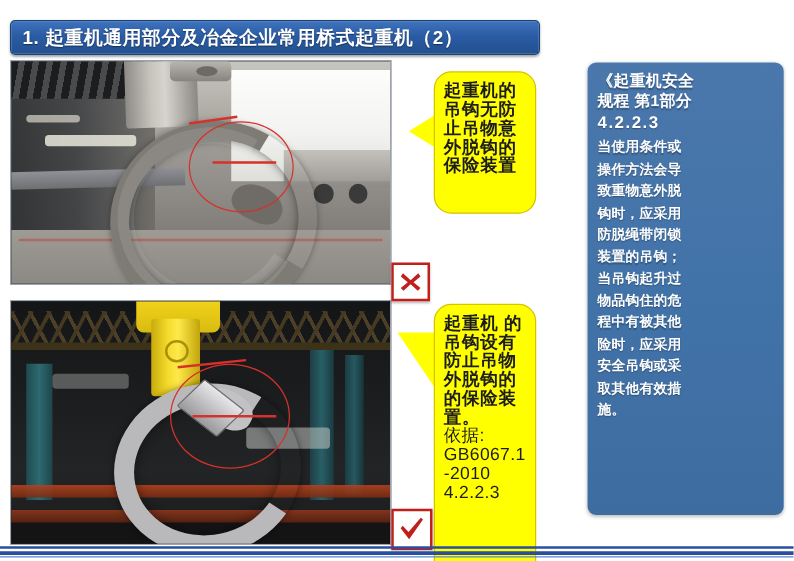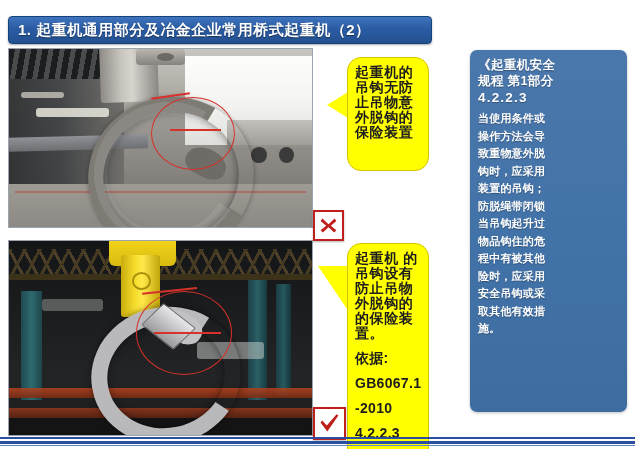--- a/index.html
+++ b/index.html
@@ -134,21 +134,21 @@
   .mark svg{display:block;}
 
   
   .callout{position:absolute;background:#ffff00;border:1px solid #d6c200;
     border-radius:14px;box-sizing:border-box;}
   .callout-1{left:347px;top:57px;width:82px;height:114px;}
   .callout-2{left:347px;top:243px;width:82px;height:227px;}
   .co-text{padding:7px 6px 0 7px;color:#1d1d1d;font-size:14px;line-height:15px;
     letter-spacing:.6px;font-weight:600;}
   .co-text .ln{display:block;white-space:nowrap;}
-  .co-sub{display:block;white-space:nowrap;letter-spacing:.3px;font-weight:700;margin-top:10px;}
+  .co-sub{display:block;white-space:nowrap;letter-spacing:.3px;font-weight:400;}
   
   .tail{position:absolute;width:0;height:0;}
   .tail-1{left:327px;top:92px;
     border-top:13px solid transparent;border-bottom:13px solid transparent;
     border-right:21px solid #ffff00;}
   .tail-2{left:318px;top:266px;
     border-top:0 solid transparent;border-bottom:46px solid transparent;
     border-right:31px solid #ffff00;}
 
   
@@ -270,22 +270,22 @@
     <div class="bp-head">
       <span class="ln">《起重机安全</span>
       <span class="ln">规程 第1部分</span>
     </div>
     <div class="bp-code">4.2.2.3</div>
     <div class="bp-body">
       <span class="ln">当使用条件或</span>
       <span class="ln">操作方法会导</span>
       <span class="ln">致重物意外脱</span>
       <span class="ln">钩时，应采用</span>
+      <span class="ln">防脱绳带闭锁</span>
       <span class="ln">装置的吊钩；</span>
-      <span class="ln">防脱绳带闭锁</span>
       <span class="ln">当吊钩起升过</span>
       <span class="ln">物品钩住的危</span>
       <span class="ln">程中有被其他</span>
       <span class="ln">险时，应采用</span>
       <span class="ln">安全吊钩或采</span>
       <span class="ln">取其他有效措</span>
       <span class="ln">施。</span>
     </div>
   </div>
 

